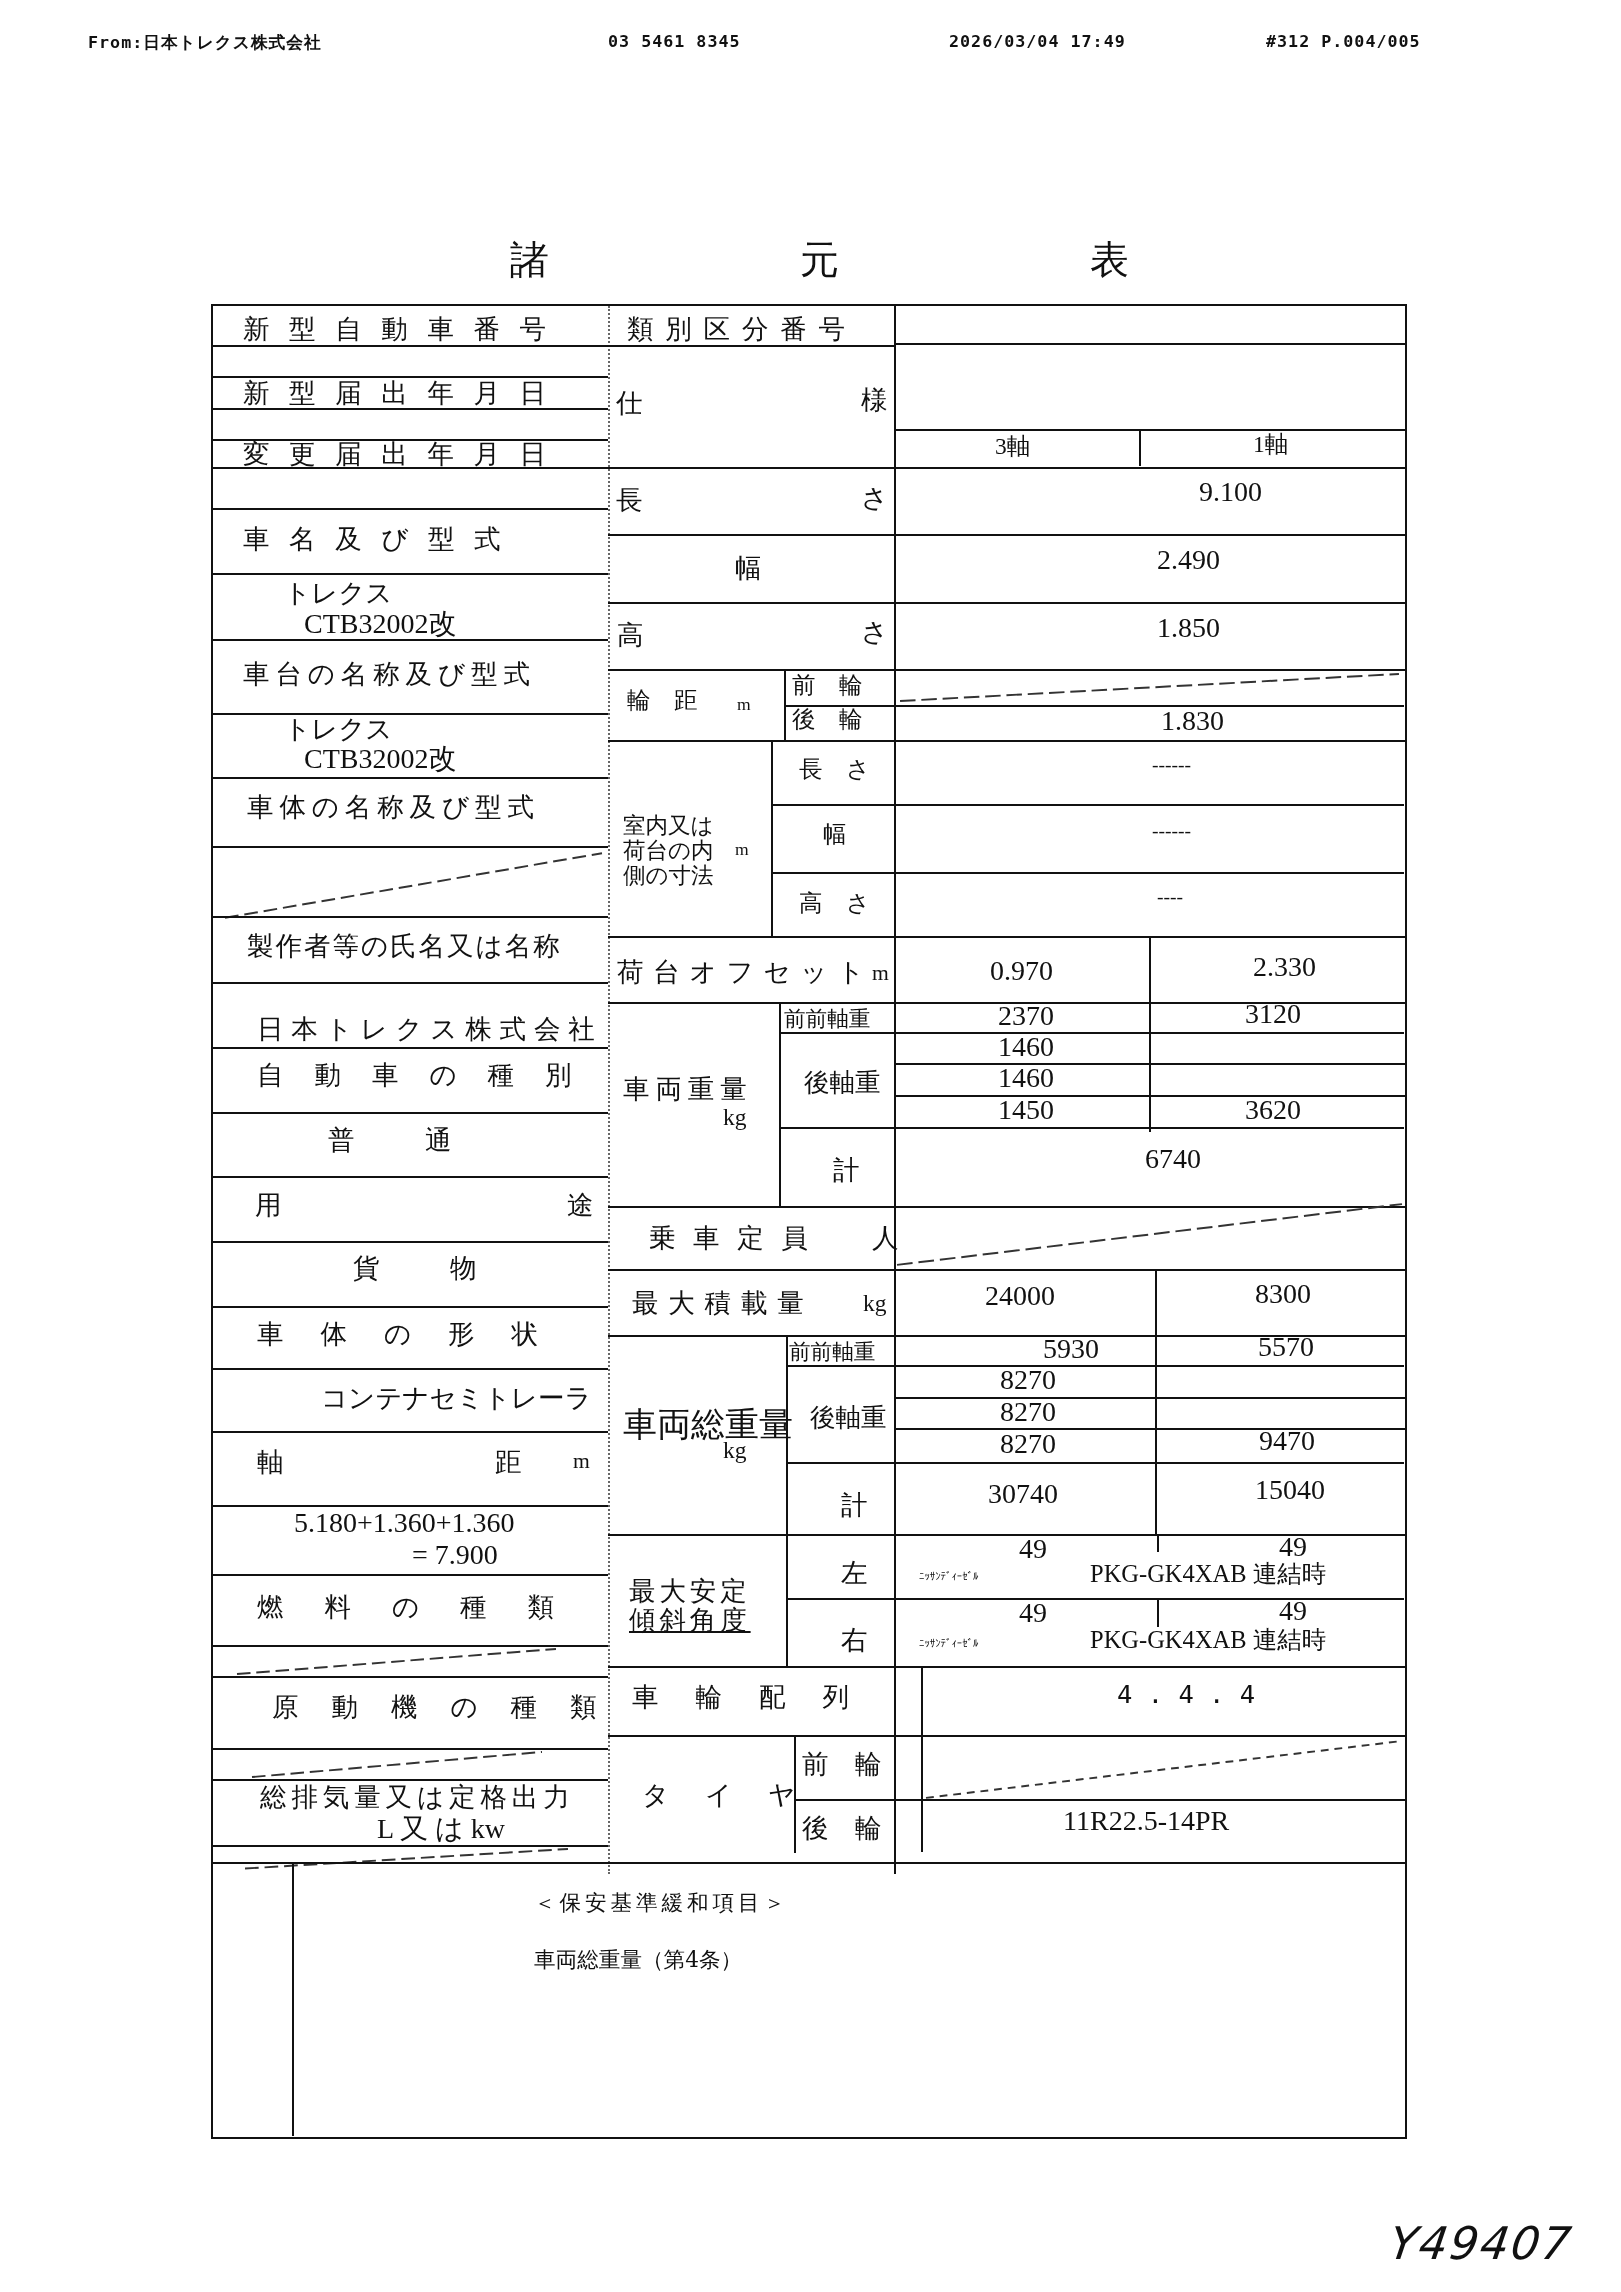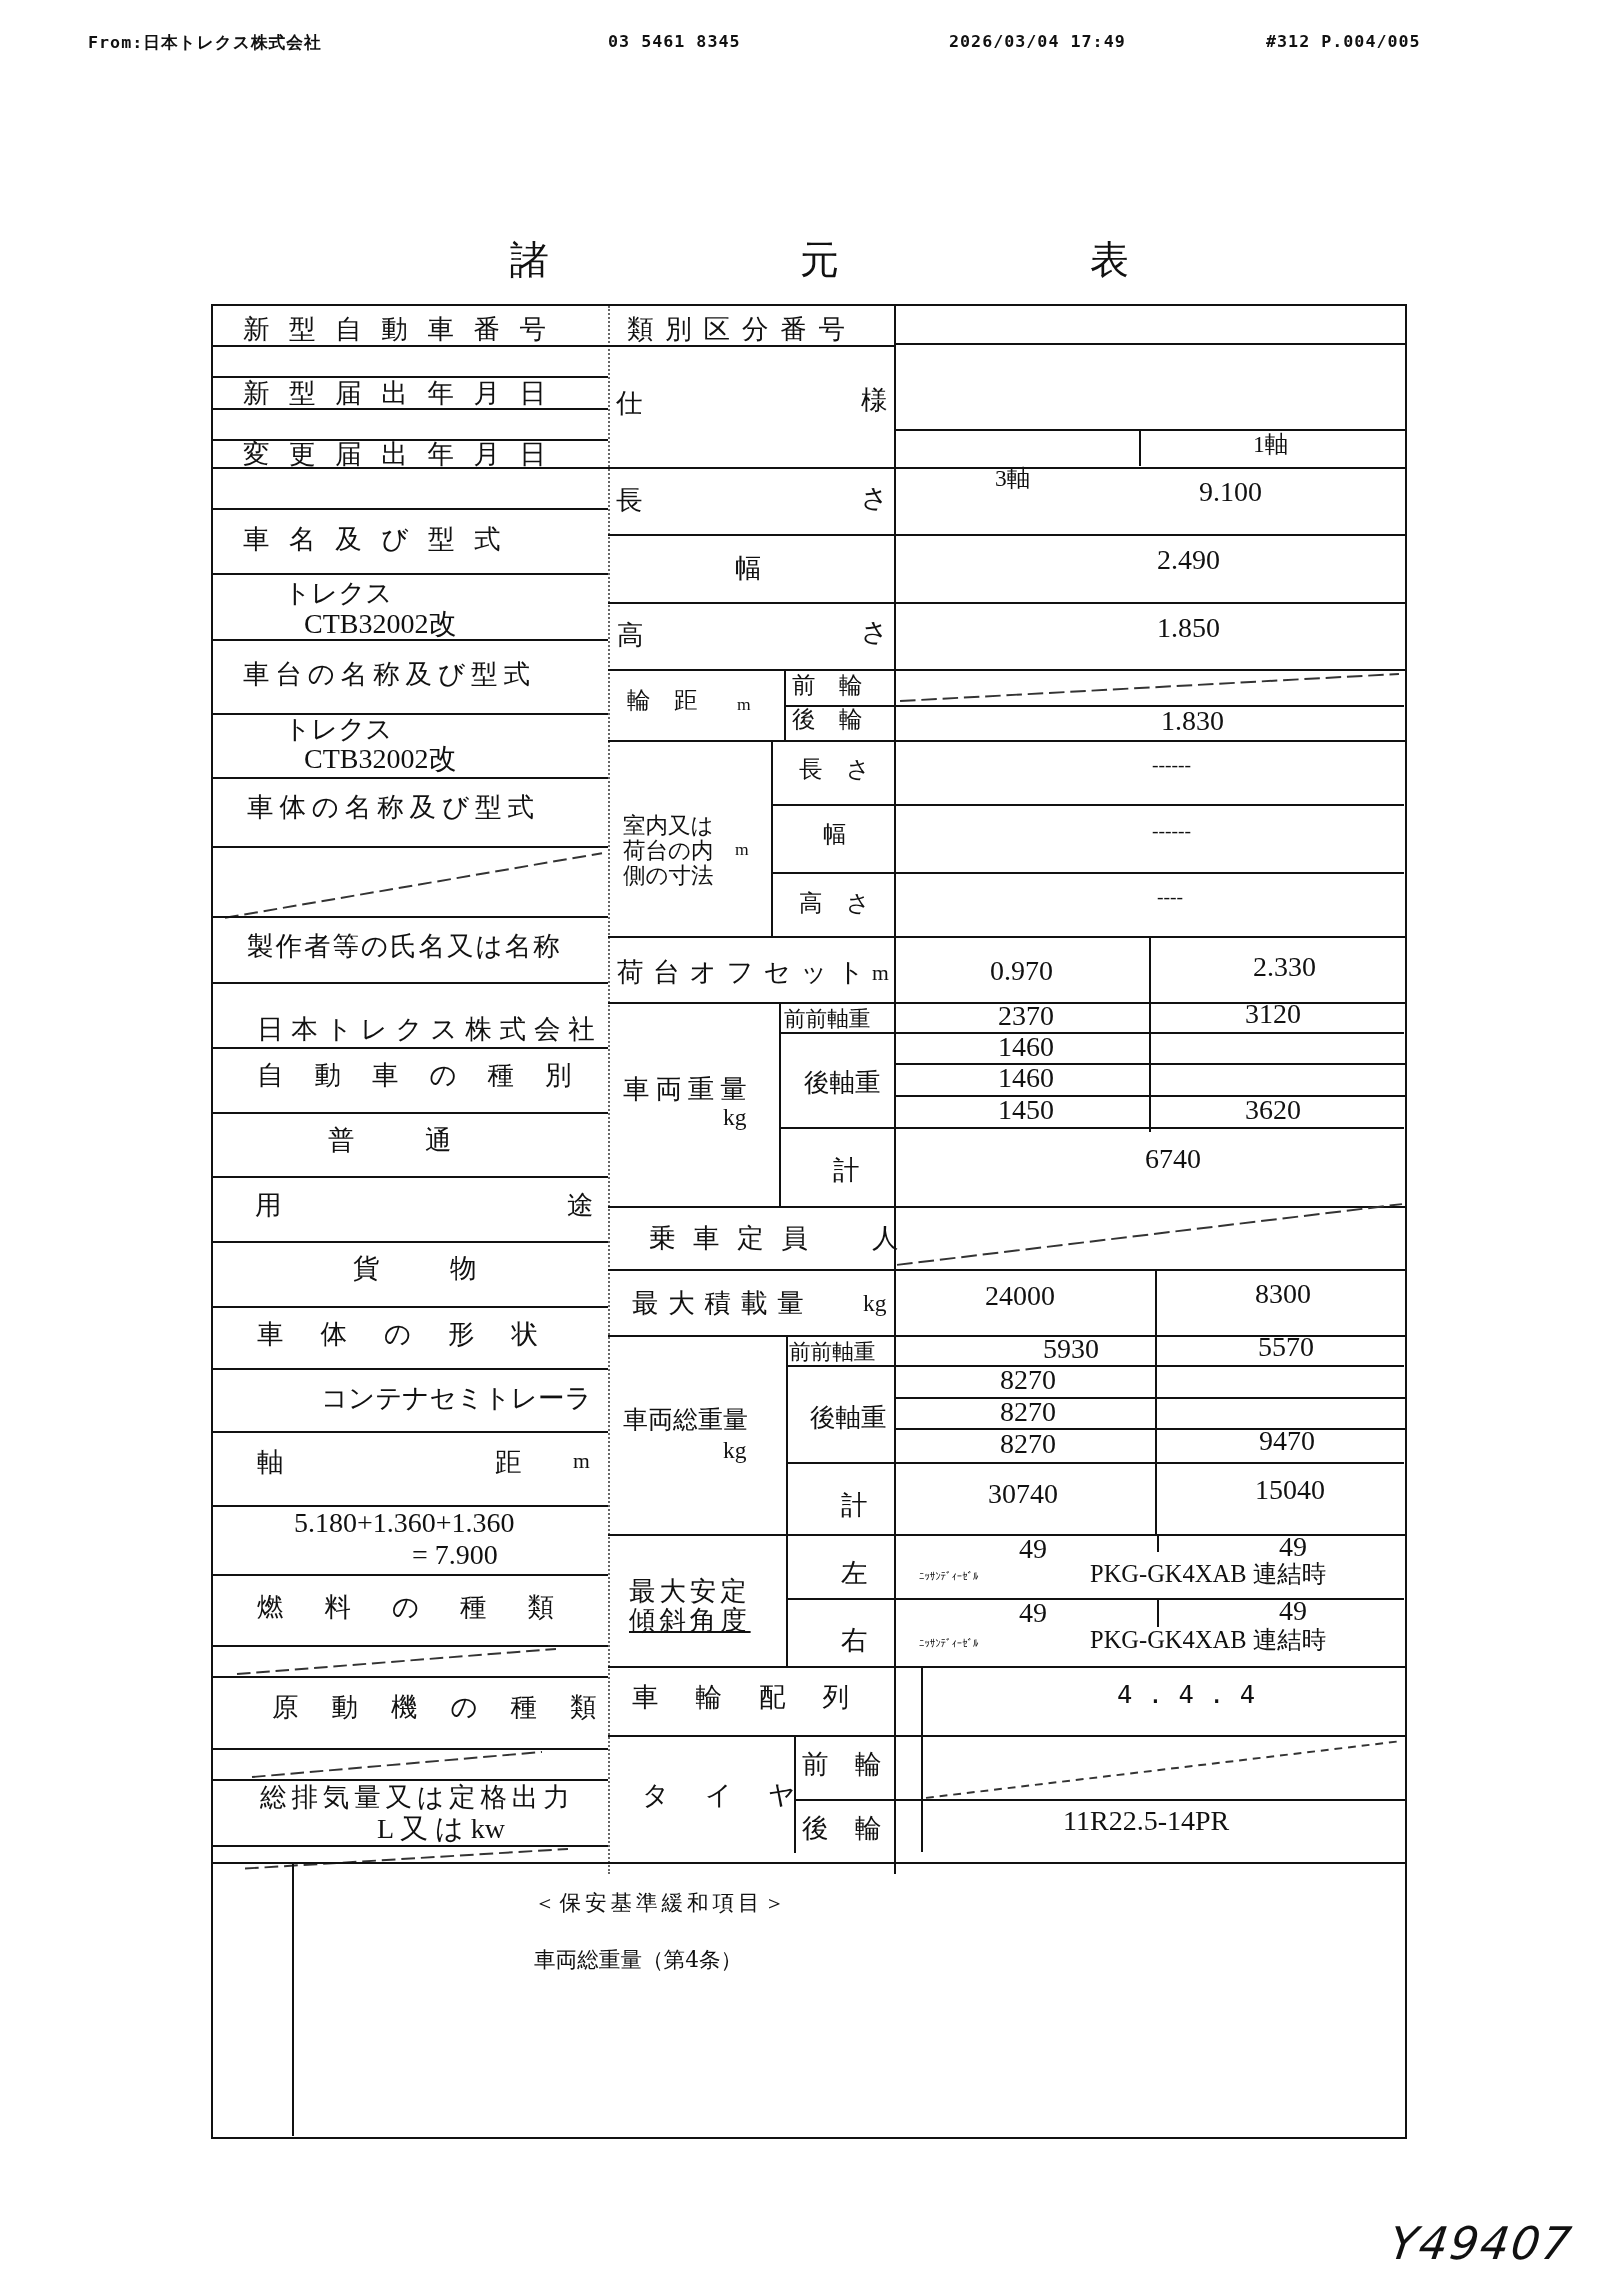--- a/index.html
+++ b/index.html
@@ -110,21 +110,21 @@
     <line x1="0" y1="22" x2="330" y2="2" stroke="#333" stroke-width="2" stroke-dasharray="14,6"></line>
   </svg>
 
 <div class="t" style="left:627px; top:316px; letter-spacing:11.8px;">類別区分番号</div>
 <div class="hl" style="left:608px; width:286px; top:345px;"></div>
 <div class="hl" style="left:894px; width:511px; top:343px;"></div>
 <div class="t" style="left:616px; top:390px;">仕</div>
 <div class="t" style="left:861px; top:387px;">様</div>
 <div class="hl" style="left:894px; width:511px; top:429px;"></div>
 <div class="vl" style="left:1139px; top:429px; height:37px;"></div>
-<div class="t n" style="left:995px; top:435px; font-size:23.5px;margin-top:32px;">3軸</div>
+<div class="t n" style="left:995px; top:435px; font-size:23.5px;">3軸</div>
 <div class="t n" style="left:1253px; top:433px; font-size:23.5px;">1軸</div>
 <div class="hl" style="left:608px; width:797px; top:467px;"></div>
 
 <div class="t" style="left:616px; top:487px;">長</div>
 <div class="t" style="left:861px; top:485px;">さ</div>
 <div class="t n" style="left:1199px; top:478px;">9.100</div>
 <div class="hl" style="left:608px; width:797px; top:534px;"></div>
 <div class="t" style="left:735px; top:555px;">幅</div>
 <div class="t n" style="left:1157px; top:546px;">2.490</div>
 <div class="hl" style="left:608px; width:797px; top:602px;"></div>
@@ -194,21 +194,21 @@
 <div class="hl" style="left:608px; width:797px; top:1269px;"></div>
 
 <div class="t" style="left:632px; top:1290px; letter-spacing:9.8px;">最大積載量</div>
 <div class="t n" style="left:863px; top:1292px; font-size:23.5px;">kg</div>
 <div class="vl" style="left:1155px; top:1269px; height:265px;"></div>
 <div class="t n" style="left:985px; top:1282px;">24000</div>
 <div class="t n" style="left:1255px; top:1280px;">8300</div>
 <div class="hl" style="left:608px; width:797px; top:1335px;"></div>
 
 <div class="vl" style="left:786px; top:1335px; height:202px;"></div>
-<div class="t" style="left:623px; top:1407px; font-size:25px;">車両総重量</div>
+<div class="t" style="left:623px; top:1407px; font-size:34px;">車両総重量</div>
 <div class="t n" style="left:723px; top:1439px; font-size:23.5px;">kg</div>
 <div class="t" style="left:789px; top:1341px; font-size:21.6px;">前前軸重</div>
 <div class="t n" style="left:1043px; top:1335px;">5930</div>
 <div class="t n" style="left:1258px; top:1333px;">5570</div>
 <div class="hl" style="left:786px; width:618px; top:1365px;"></div>
 <div class="t" style="left:810px; top:1405px; font-size:25.5px;">後軸重</div>
 <div class="t n" style="left:1000px; top:1366px;">8270</div>
 <div class="hl" style="left:894px; width:511px; top:1397px;"></div>
 <div class="t n" style="left:1000px; top:1398px;">8270</div>
 <div class="hl" style="left:894px; width:511px; top:1428px;"></div>

